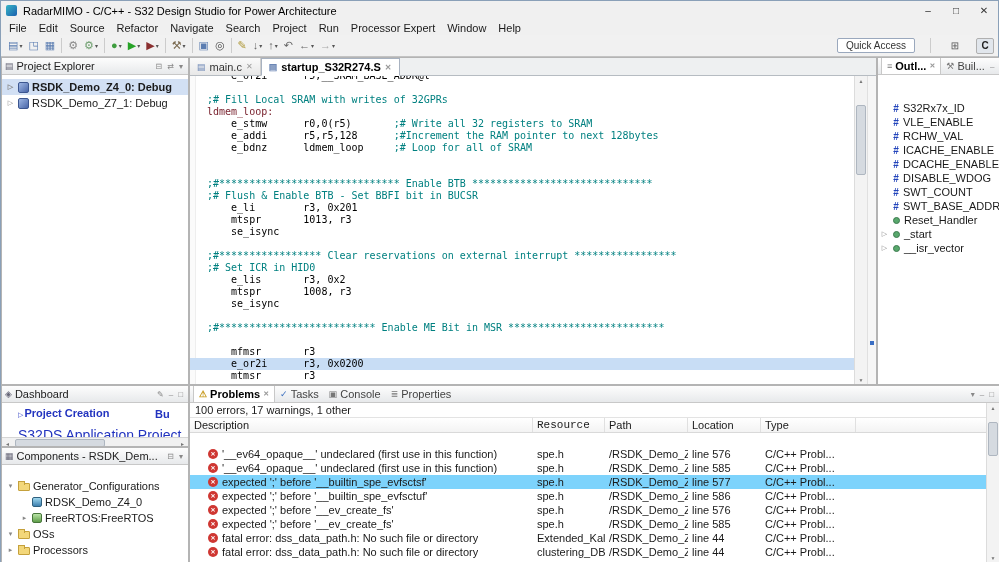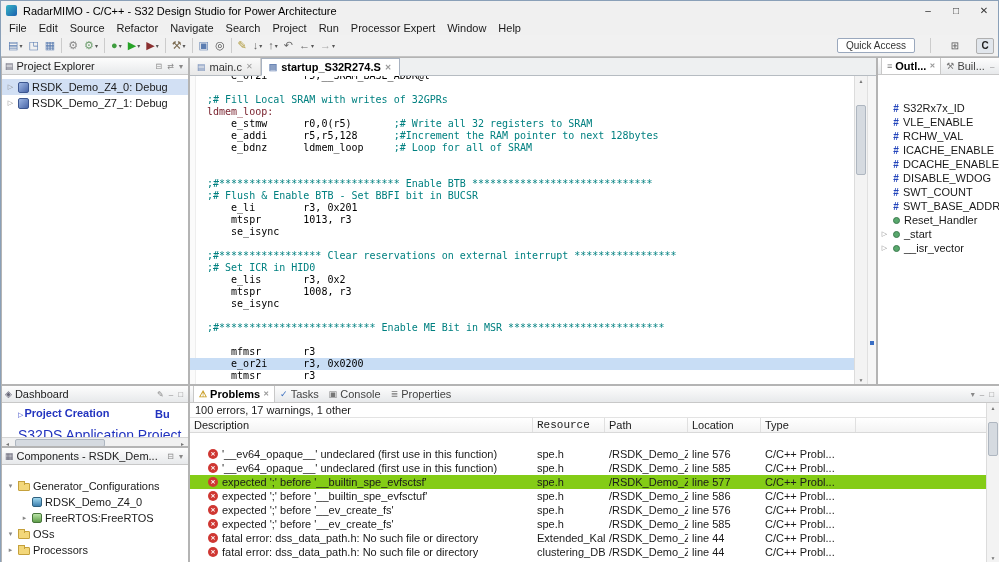--- a/index.html
+++ b/index.html
@@ -34,21 +34,21 @@
 #panel-editor{left:188px;top:56px;width:688px;height:328px}
 #panel-outline{left:876px;top:56px;width:123px;height:328px}
 #panel-prob{left:188px;top:384px;width:811px;height:178px}
 .vhead{height:17px;background:linear-gradient(#fdfdfd,#e7e9eb);border-bottom:1px solid #c8c8c8;display:flex;align-items:center;padding:0 3px;font-size:11px;white-space:nowrap;overflow:hidden}
 .vicon{font-size:9px;color:#667;margin-right:3px}
 .vtitle{color:#222}
 .ph-icons{margin-left:auto;display:flex;gap:5px;color:#888;font-size:8px;align-items:center;padding-right:2px}
 
 .pe-items{padding-top:4px}
 .pe-item{height:16px;display:flex;align-items:center;gap:3px;padding-left:4px;white-space:nowrap}
-.pe-item.selected{background:#d2e0f4;font-weight:normal}
+.pe-item.selected{background:#d2e0f4;font-weight:bold}
 .tw{width:9px;font-size:7px;color:#888;text-align:center;flex:none}
 .ic-proj{width:11px;height:11px;flex:none;border-radius:2px;background:linear-gradient(135deg,#9db6e4,#4a66a8);border:1px solid #3c5690}
 
 .dash-body{position:relative;height:45px;background:#fff}
 .dash-row{display:flex;align-items:flex-end;padding:4px 0 0 16px;gap:1px}
 .dash-exp{font-size:7px;color:#2233bf}
 .dash-link{color:#2233bf;font-weight:bold;font-size:11px;white-space:nowrap}
 .dash-link.partial{position:absolute;left:153px;top:5px}
 .dash-clip{position:absolute;left:16px;top:24px;color:#2233bf;font-size:14px;white-space:nowrap}
 .hscroll{position:absolute;left:0;right:0;bottom:0;height:11px;background:#f1f1f1;border-top:1px solid #d5d5d5;display:flex;align-items:center}
@@ -92,21 +92,21 @@
 .vtab.active{background:#fff;border-left:1px solid #c8c8c8;border-right:1px solid #c8c8c8;color:#000;font-weight:bold}
 .vtab-ic{font-size:9px;color:#777}
 .vtab-close{font-size:7px;color:#999}
 
 .prob-summary{height:14px;line-height:14px;padding-left:5px;font-size:11px;background:#fff;white-space:nowrap}
 .ptable-head{display:flex;height:16px;border-top:1px solid #e3e3e3;border-bottom:1px solid #d9d9d9;background:linear-gradient(#ffffff,#f3f3f3)}
 .pcell{height:100%;padding-left:4px;font-size:11px;overflow:hidden;white-space:nowrap;flex:none}
 .ptable-head .pcell{border-right:1px solid #e0e0e0;line-height:15px}
 .prob-rows{position:absolute;left:0;top:47px;right:13px;bottom:0;overflow:hidden}
 .prow{display:flex;height:14px;line-height:14px;align-items:center}
-.prow.selected{background:#84cc16}
+.prow.selected{background:#7dd3fc}
 .pdesc{display:flex;align-items:center;gap:4px;height:100%}
 .pdesc.indent{padding-left:18px}
 .ic-err{width:10px;height:10px;border-radius:50%;background:#cf3732;color:#fff;font-size:6px;font-weight:bold;display:inline-flex;align-items:center;justify-content:center;flex:none}
 .pdesc-t{overflow:hidden;white-space:nowrap}
 .prob-scroll{position:absolute;right:0;top:17px;bottom:0;width:13px;background:#f3f3f3;border-left:1px solid #dcdcdc;display:flex;flex-direction:column;align-items:center}
 </style>
 </head>
 <body>
 
 <div class="app">

